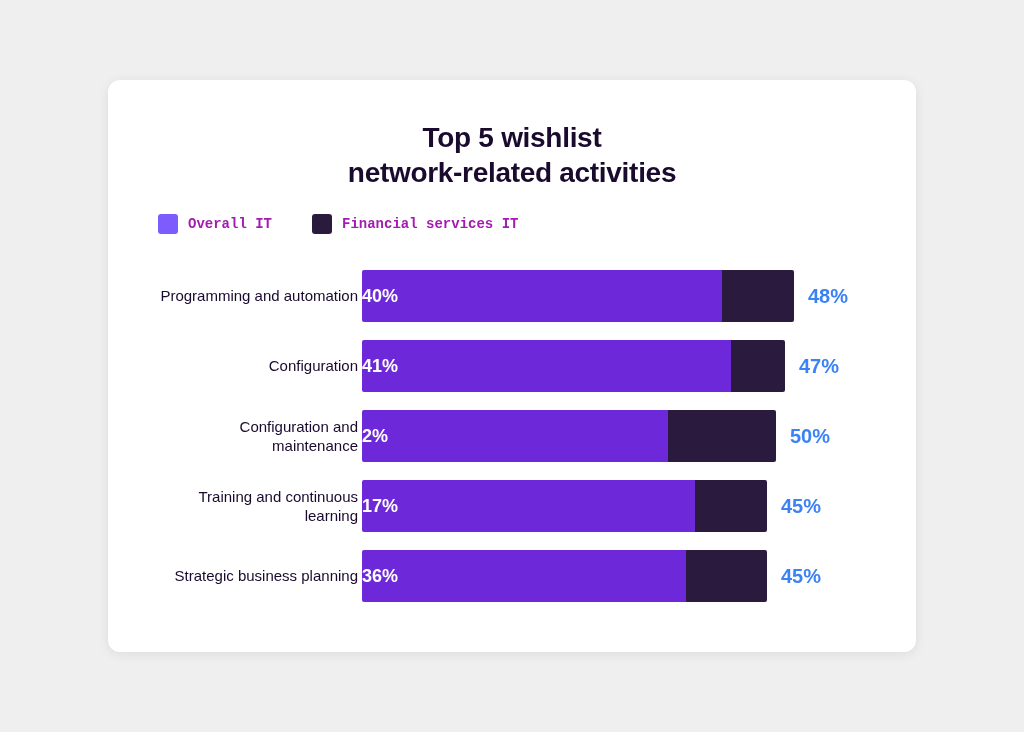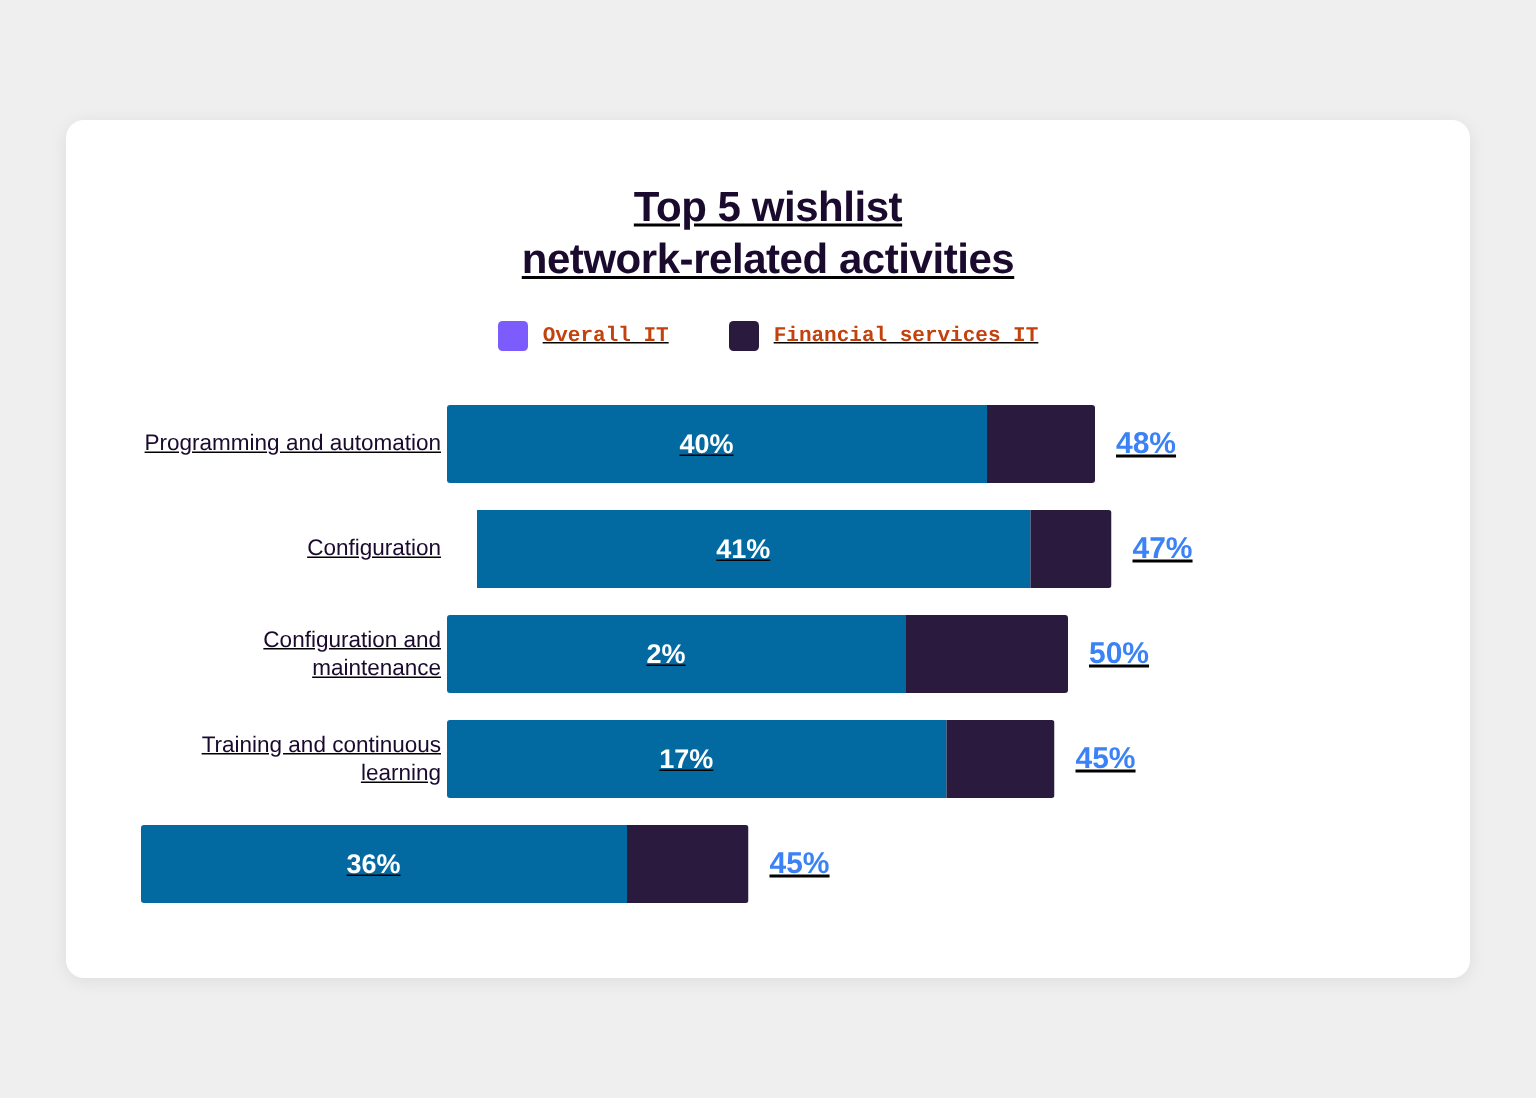--- a/index.html
+++ b/index.html
@@ -11,45 +11,43 @@
       align-items: center;
       justify-content: center;
       min-height: 100vh;
       padding: 20px;
     }
 
     .card {
       background: #ffffff;
       border-radius: 12px;
       padding: 40px 50px 50px 50px;
-      width: 936px;
+      width: 808px;
       max-width: 100%;
       box-shadow: 0 2px 12px rgba(0,0,0,0.08);
-      text-decoration: underline;
     }
 
     .chart-title {
       text-align: center;
       font-size: 28px;
       font-weight: 900;
       color: #1a0a2e;
       line-height: 1.25;
       margin-bottom: 24px;
       letter-spacing: -0.3px;
     }
 
     .legend {
       display: flex;
-      justify-content: center;
       gap: 40px;
       margin-bottom: 36px;
       font-family: 'Courier New', monospace;
       font-size: 14px;
       font-weight: 700;
-      color: #c2410c;
+      color: #a21caf;
     }
 
     .legend-item {
       display: flex;
       align-items: center;
       gap: 10px;
     }
 
     .legend-swatch {
       width: 20px;
@@ -97,24 +95,24 @@
 
     .bar-track {
       display: flex;
       align-items: stretch;
       height: 52px;
       border-radius: 2px;
       overflow: hidden;
     }
 
     .bar-purple {
-      background: #0369a1;
-      display: flex;
-      align-items: center;
-      justify-content: center;
+      background: #6d28d9;
+      display: flex;
+      align-items: center;
+      justify-content: flex-start;
       padding-right: 14px;
     }
 
     .bar-dark {
       background: #2a1a3e;
       display: flex;
       align-items: center;
       justify-content: center;
     }
 
@@ -164,21 +162,21 @@
           <div class="bar-dark" style="width:72px;">
           </div>
         </div>
         <span class="bar-label-outside">48%</span>
       </div>
     </div>
       <div class="chart-row">
       <div class="row-label">Configuration</div>
       <div class="bar-container">
         <div class="bar-track">
-          <div class="bar-purple" style="width:369px;margin-left:20px;">
+          <div class="bar-purple" style="width:369px;">
             <span class="bar-label-inside">41%</span>
           </div>
           <div class="bar-dark" style="width:54px;">
           </div>
         </div>
         <span class="bar-label-outside">47%</span>
       </div>
     </div>
       <div class="chart-row">
       <div class="row-label">Configuration and maintenance</div>
@@ -200,20 +198,21 @@
           <div class="bar-purple" style="width:333px;">
             <span class="bar-label-inside">17%</span>
           </div>
           <div class="bar-dark" style="width:72px;">
           </div>
         </div>
         <span class="bar-label-outside">45%</span>
       </div>
     </div>
       <div class="chart-row">
+      <div class="row-label">Strategic business planning</div>
       <div class="bar-container">
         <div class="bar-track">
           <div class="bar-purple" style="width:324px;">
             <span class="bar-label-inside">36%</span>
           </div>
           <div class="bar-dark" style="width:81px;">
           </div>
         </div>
         <span class="bar-label-outside">45%</span>
       </div>

